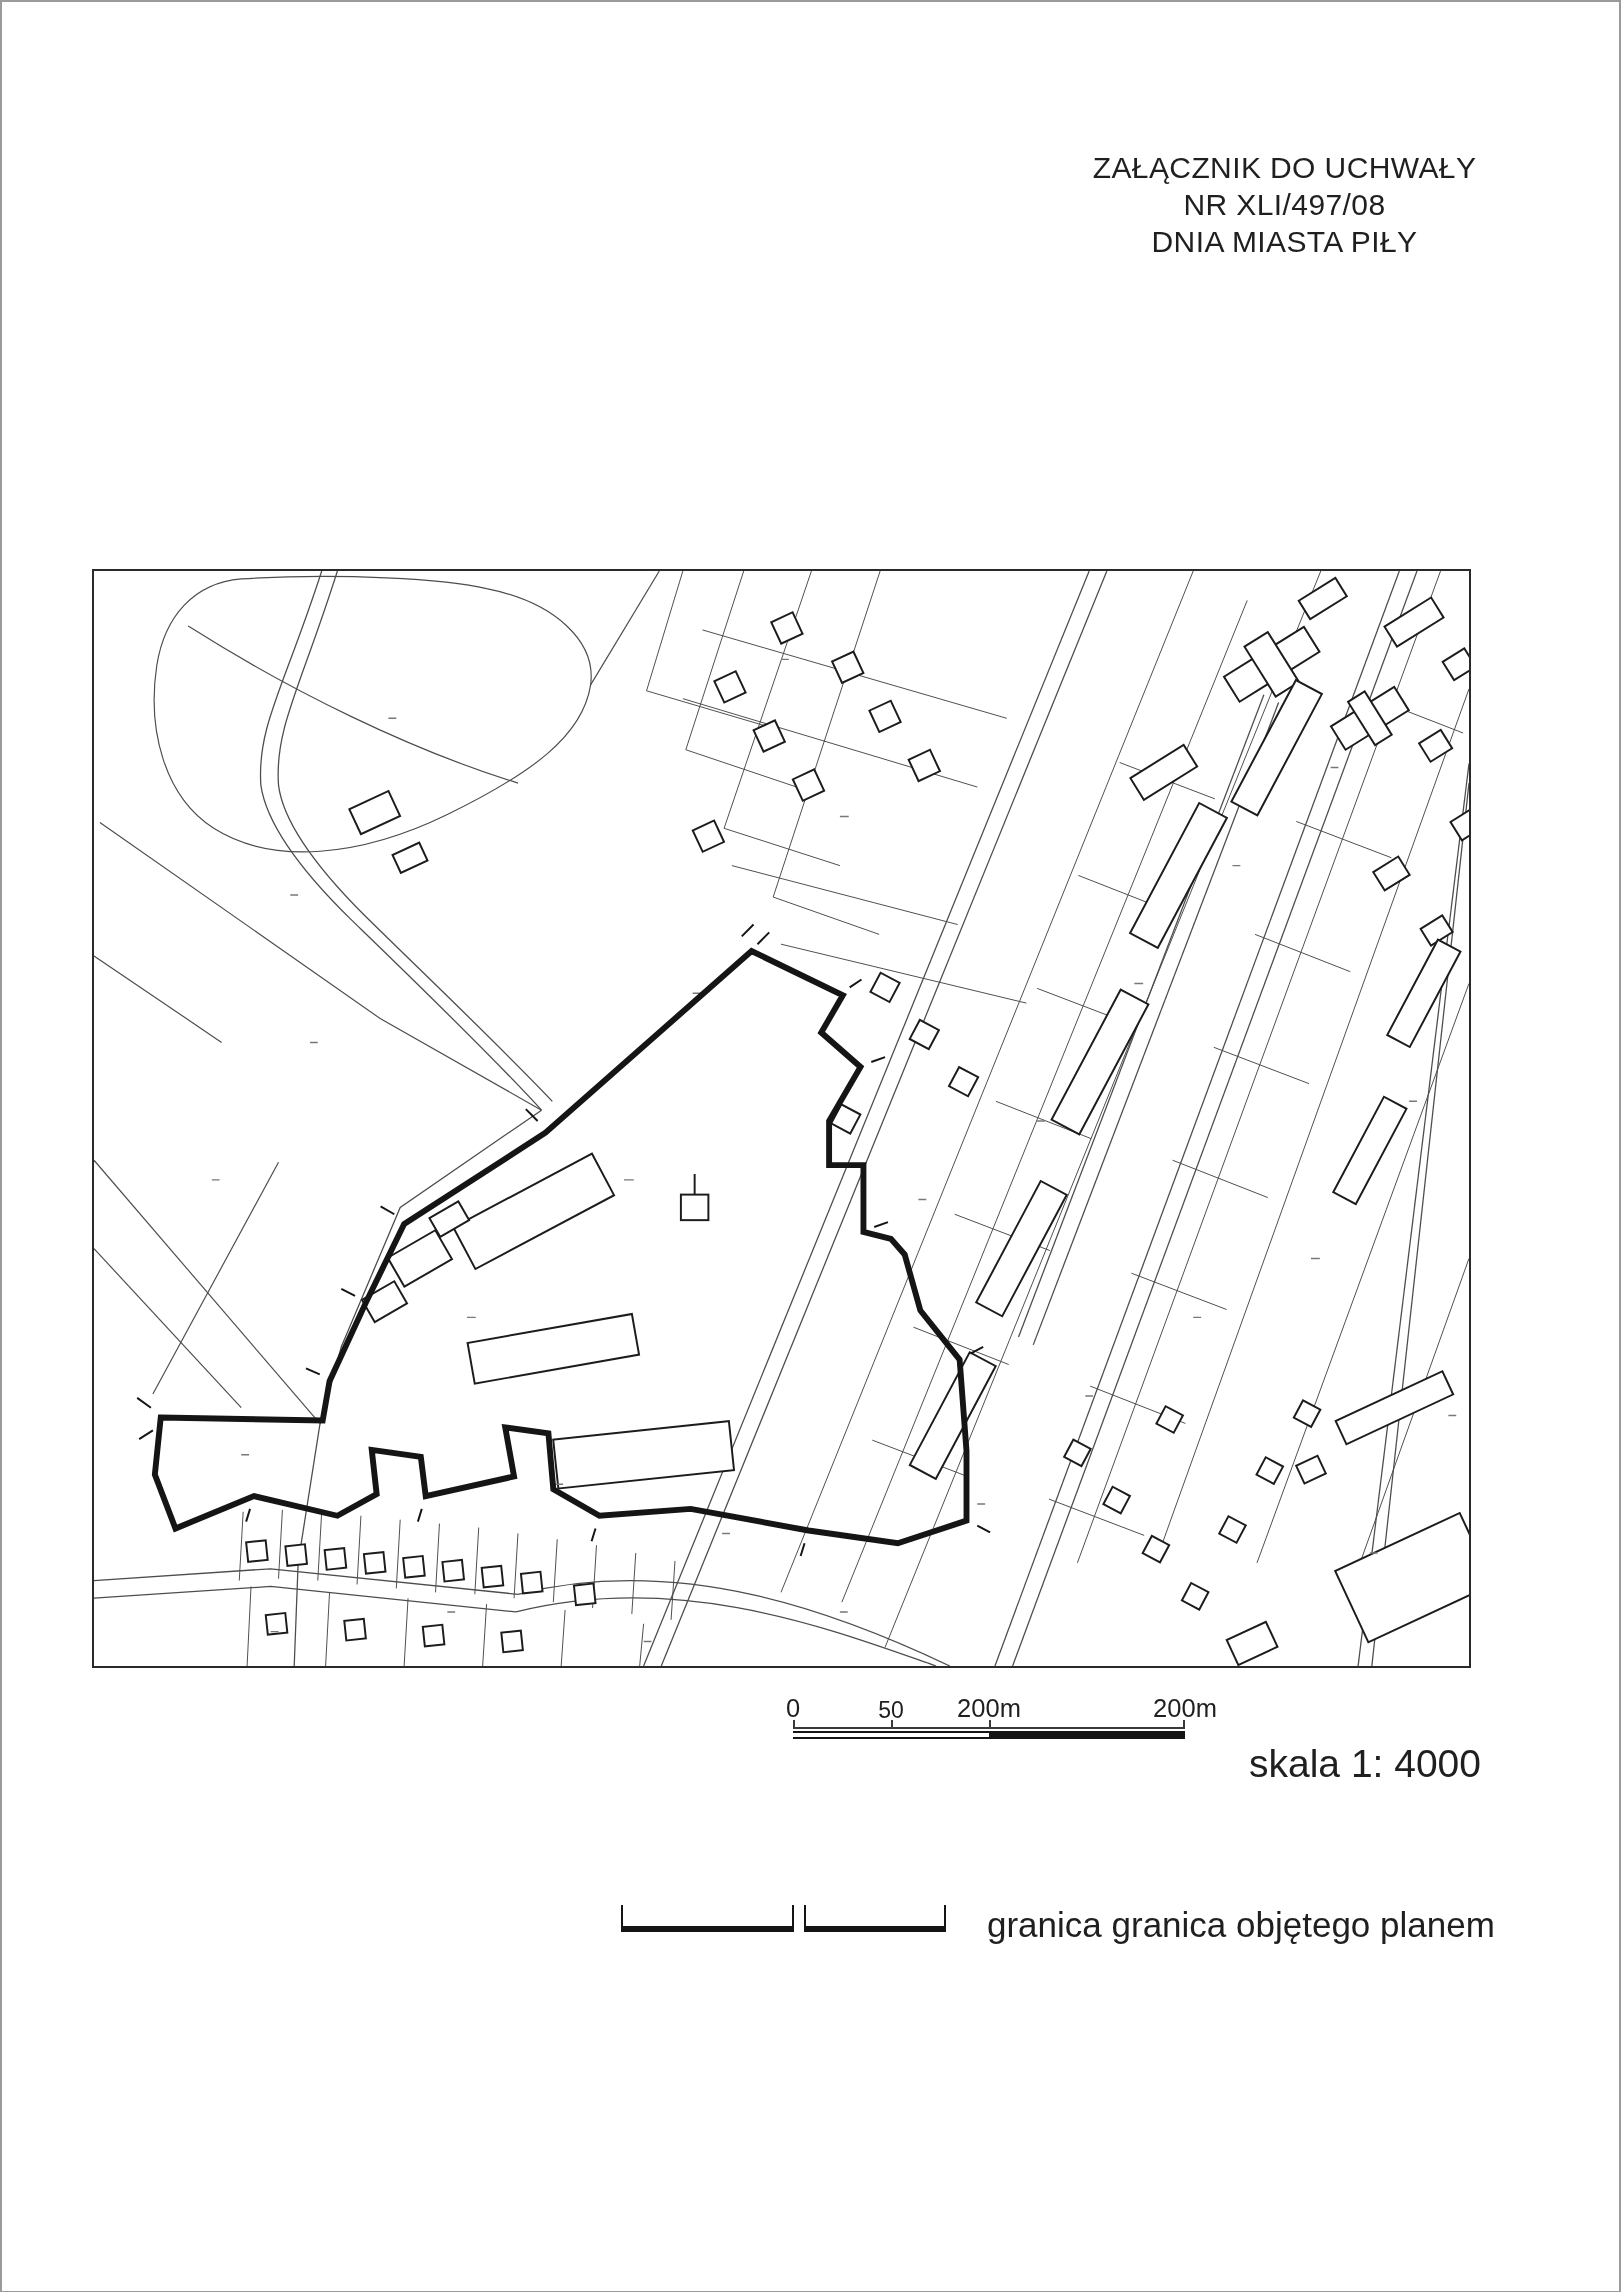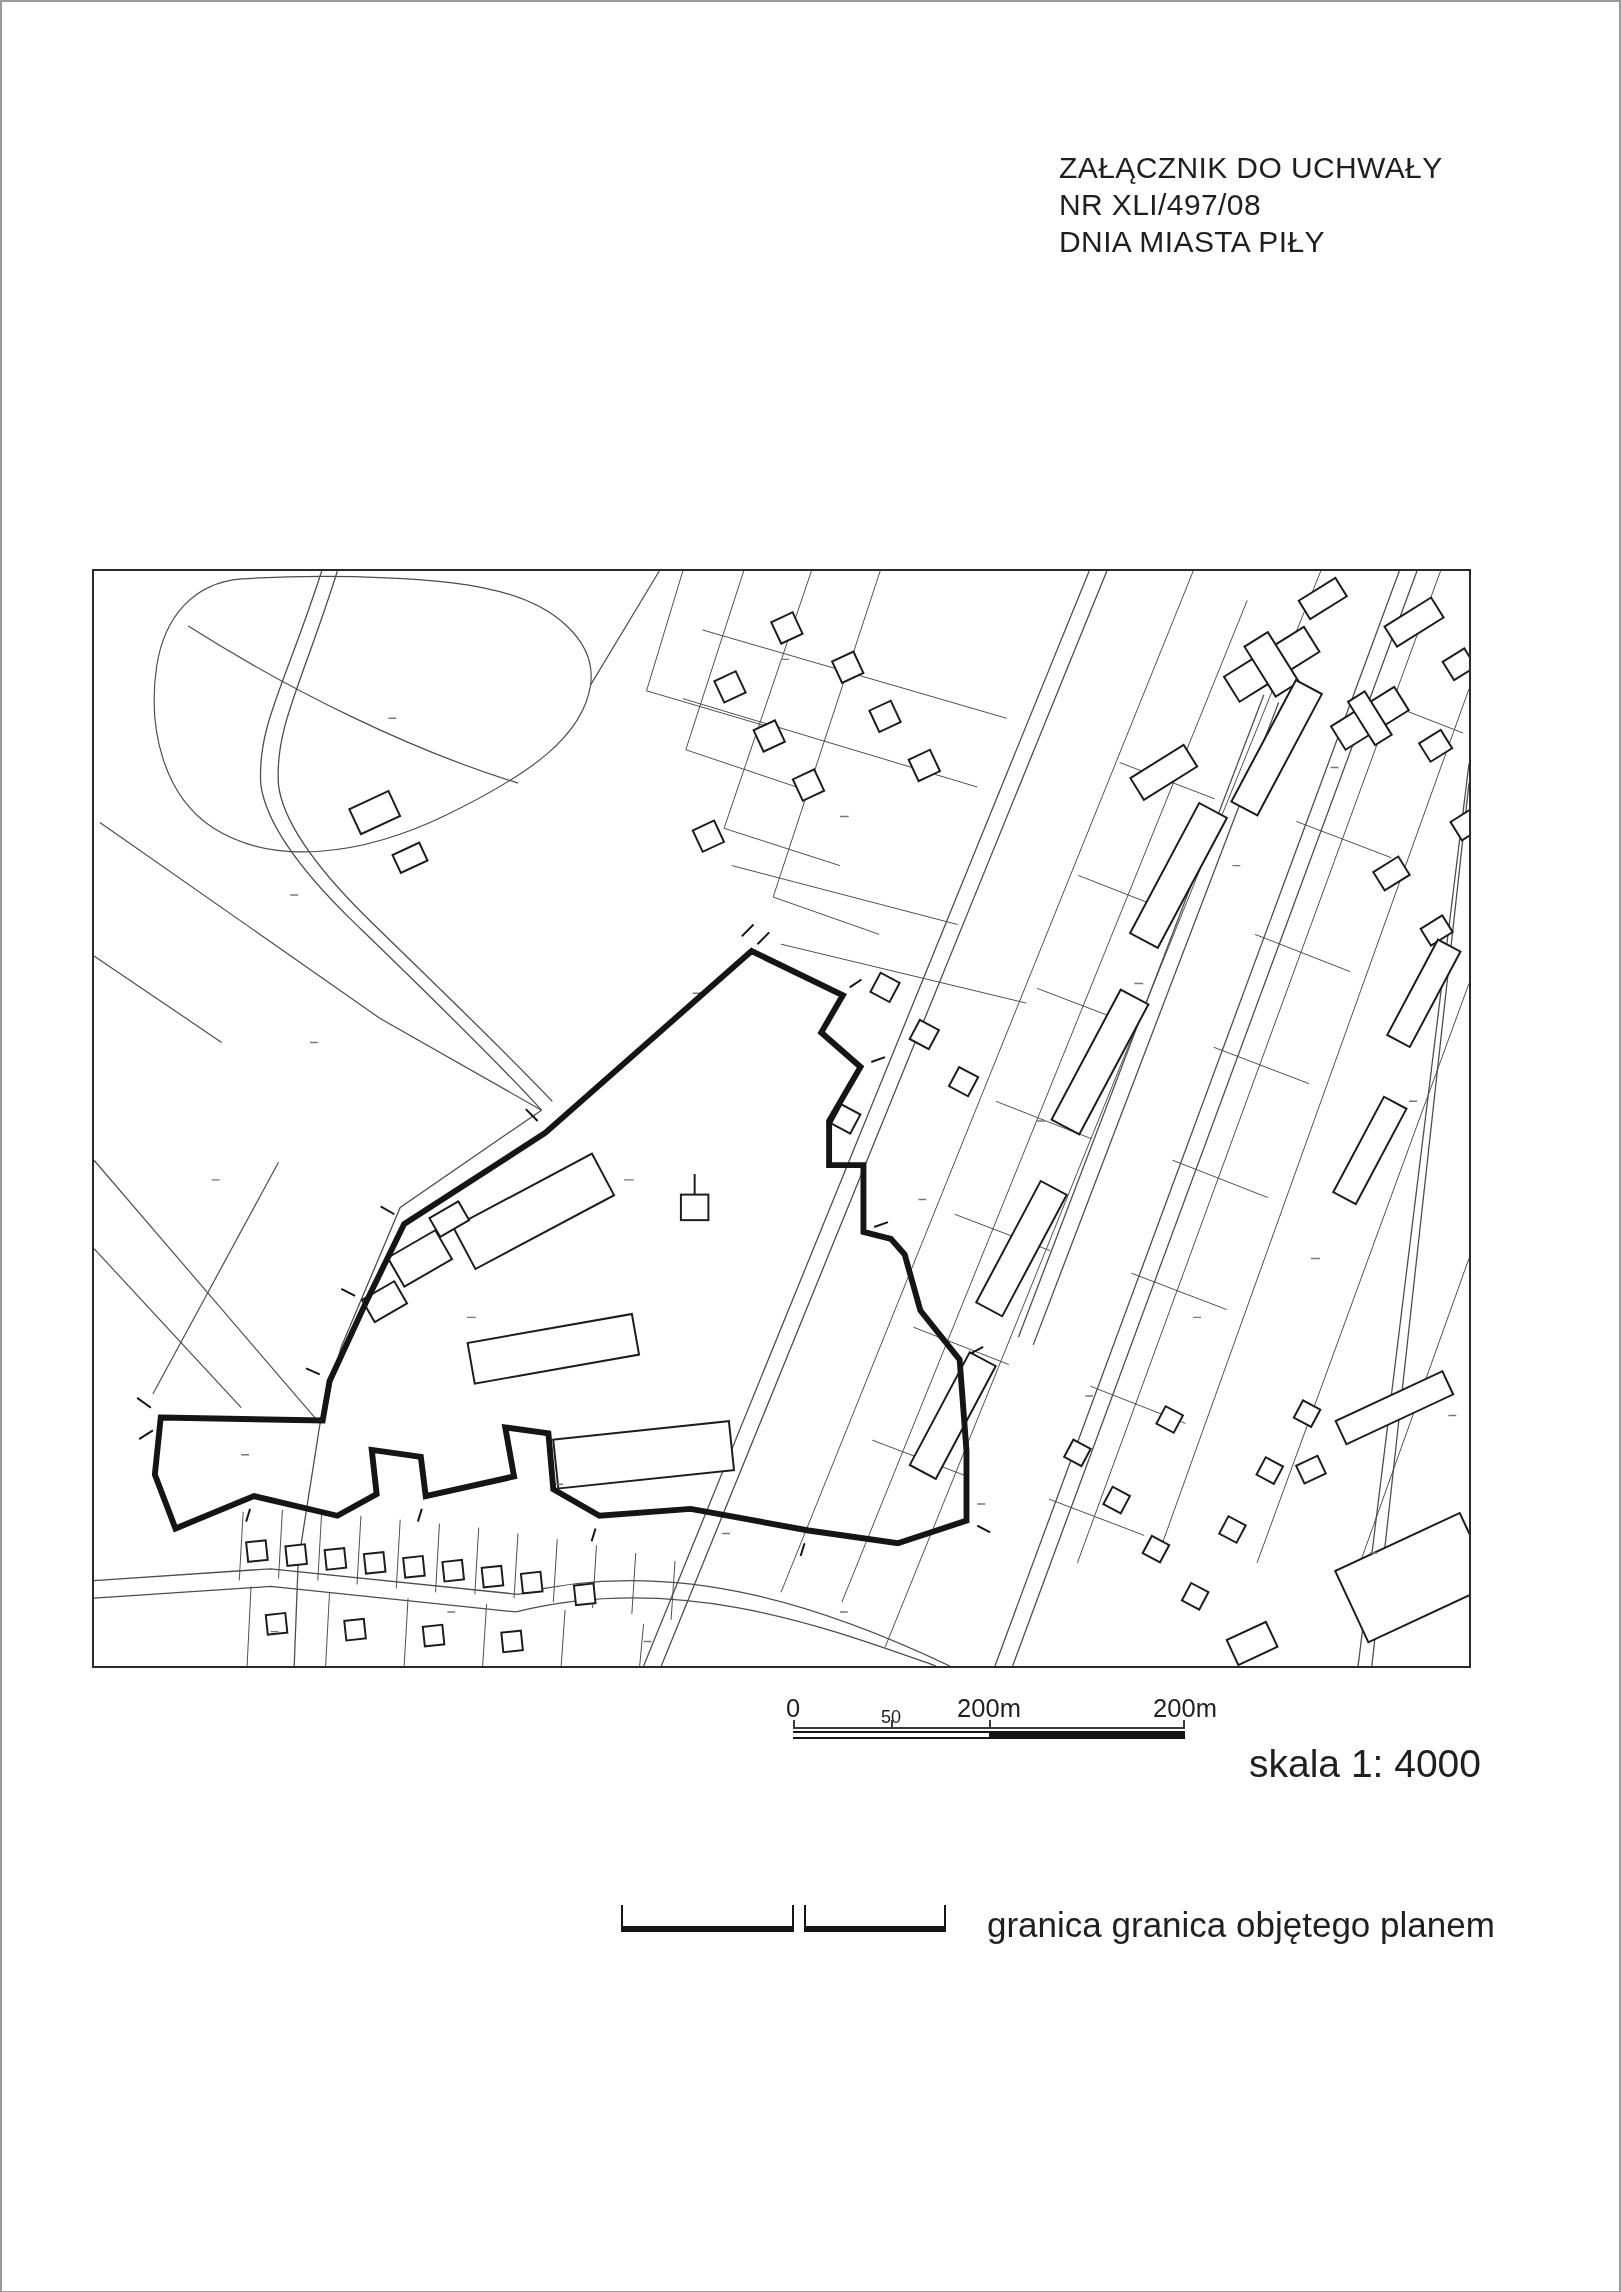--- a/index.html
+++ b/index.html
@@ -5,34 +5,35 @@
   :root{
     --text:#1f1f1f; --boundary:#151515; --frame:#2a2a2a; --parcel-line:#4d4d4d;
     --building:#1c1c1c; --page-border:#9a9a9a; --label-speck:#787878;
   }
   html,body{margin:0;padding:0;background:#fff;}
   .page{
     position:relative; width:1621px; height:2293px; background:#ffffff;
     box-sizing:border-box; border:2px solid var(--page-border);
     font-family:"Liberation Sans", sans-serif; color:var(--text);
     overflow:hidden;
+    text-align:center;
   }
   .title-block{
     position:absolute; left:1057px; top:147px; width:451px;
     font-size:30px; line-height:37px; letter-spacing:0.4px; white-space:nowrap;
   }
   .map-frame{
     position:absolute; left:90px; top:567px; width:1379px; height:1099px;
     box-sizing:border-box; border:2.9px solid var(--frame); background:#fff;
   }
   .map-frame svg{display:block; width:100%; height:100%;}
 
   .scale-bar{position:absolute; left:791px; top:1692px; width:392px; height:51px;}
   .scale-bar .tick-label{position:absolute; top:0; transform:translateX(-50%); font-size:25.5px; white-space:nowrap;}
-  .scale-bar .t1{font-size:18px; top:13px;}
+  .scale-bar .t1{font-size:23px; top:3px;}
   .scale-bar .baseline{position:absolute; left:0; top:33px; width:392px; height:2px; background:#3a3a3a;}
   .scale-bar .tickmark{position:absolute; top:25.5px; width:2px; height:8.8px; background:#3a3a3a;}
   .scale-bar .bar-hollow{position:absolute; left:0; top:37px; width:196px; height:7.8px; box-sizing:border-box;
       border-top:2.9px solid var(--boundary); border-bottom:2.9px solid var(--boundary);}
   .scale-bar .bar-solid{position:absolute; left:196px; top:37px; width:196px; height:7.8px; background:var(--boundary);}
   .scale-text{position:absolute; left:1247px; top:1713px; font-size:39px; white-space:nowrap;margin-top:27px;}
 
   .legend-symbol{position:absolute; left:619px; top:1903px; width:325px; height:27.4px; display:flex; gap:10.8px;}
   .legend-symbol .bracket{box-sizing:border-box; height:100%;
       border-left:2.9px solid var(--boundary); border-right:2.9px solid var(--boundary);

